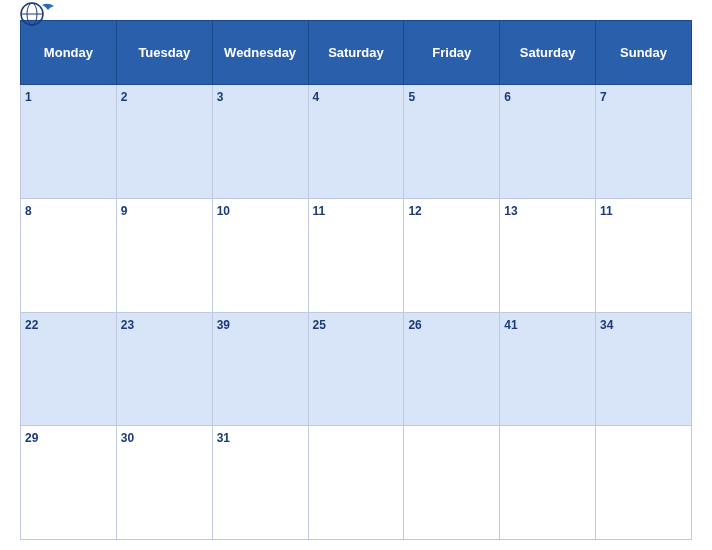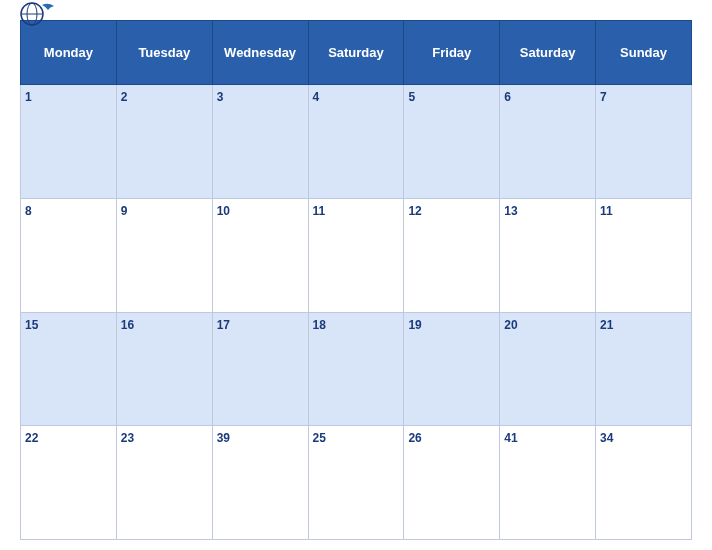--- a/index.html
+++ b/index.html
@@ -146,31 +146,31 @@
       <tr>
         <td><span class="day-num">8</span></td>
         <td><span class="day-num">9</span></td>
         <td><span class="day-num">10</span></td>
         <td><span class="day-num">11</span></td>
         <td><span class="day-num">12</span></td>
         <td><span class="day-num">13</span></td>
         <td><span class="day-num">11</span></td>
       </tr>
       <tr>
-        <td><span class="day-num">15</span></td>
-        <td><span class="day-num">16</span></td>
-        <td><span class="day-num">17</span></td>
-        <td><span class="day-num">18</span></td>
-        <td><span class="day-num">19</span></td>
-        <td><span class="day-num">20</span></td>
-        <td><span class="day-num">21</span></td>
-      </tr>
-      <tr>
         <td><span class="day-num">22</span></td>
         <td><span class="day-num">23</span></td>
         <td><span class="day-num">39</span></td>
         <td><span class="day-num">25</span></td>
         <td><span class="day-num">26</span></td>
         <td><span class="day-num">41</span></td>
         <td><span class="day-num">34</span></td>
       </tr>
+      <tr>
+        <td><span class="day-num">29</span></td>
+        <td><span class="day-num">30</span></td>
+        <td><span class="day-num">31</span></td>
+        <td class="empty-cell"></td>
+        <td class="empty-cell"></td>
+        <td class="empty-cell"></td>
+        <td class="empty-cell"></td>
+      </tr>
     </tbody>
 </table>
 
 </body></html>

